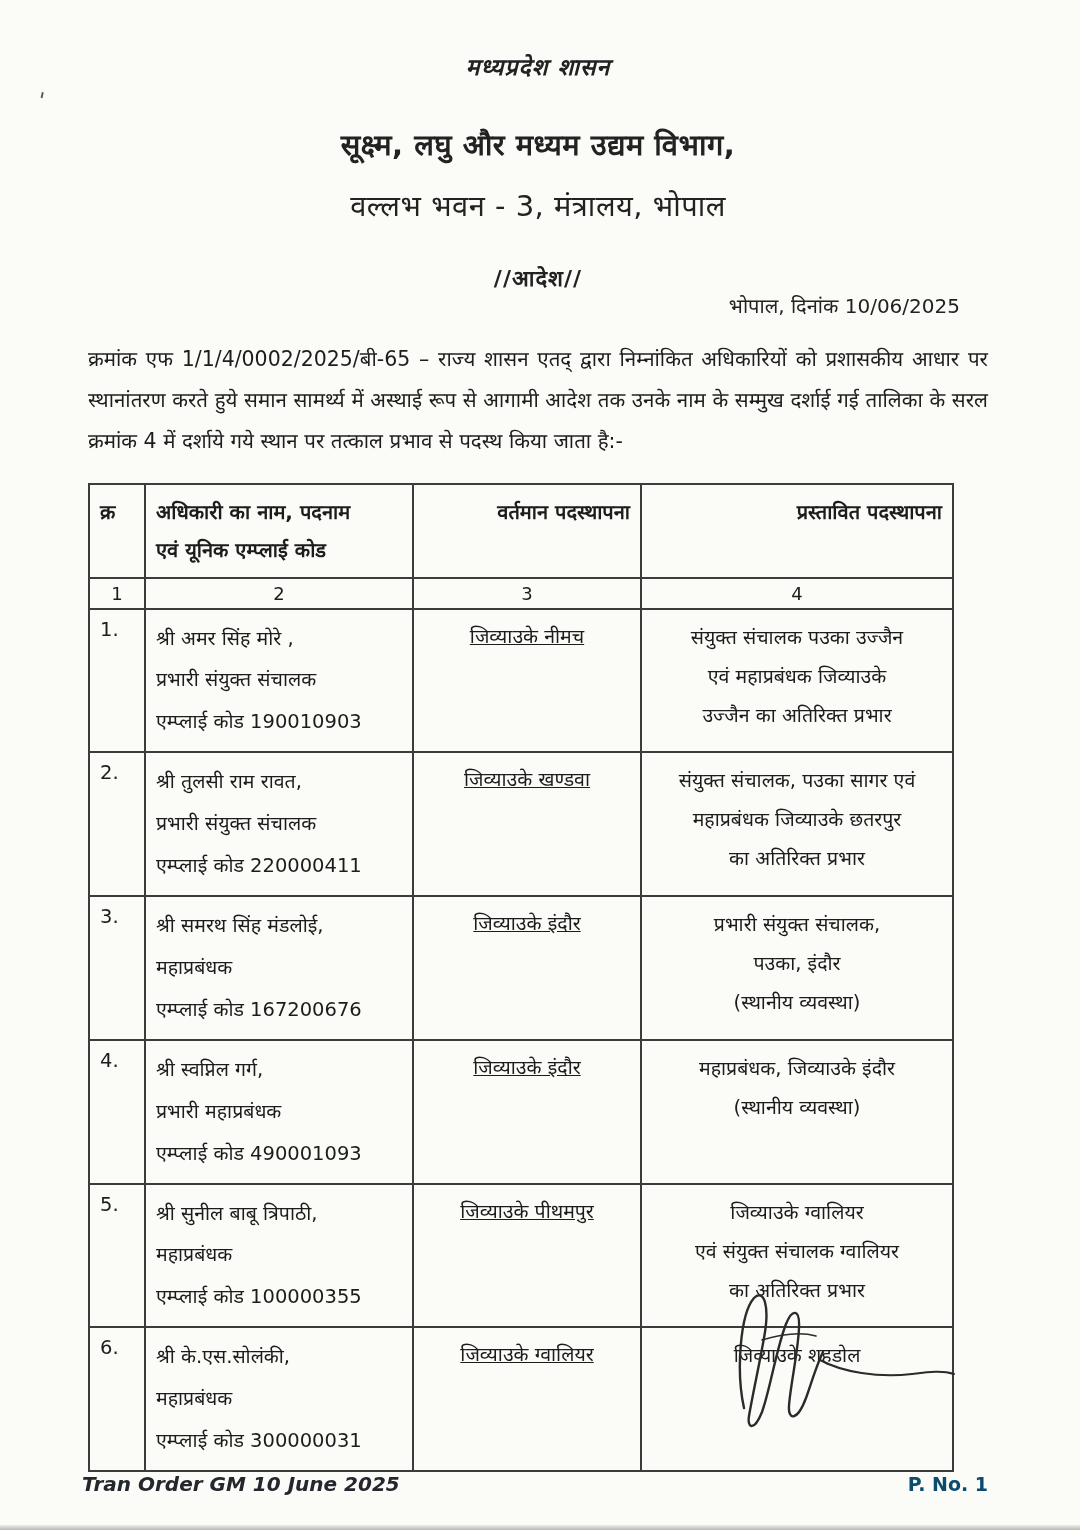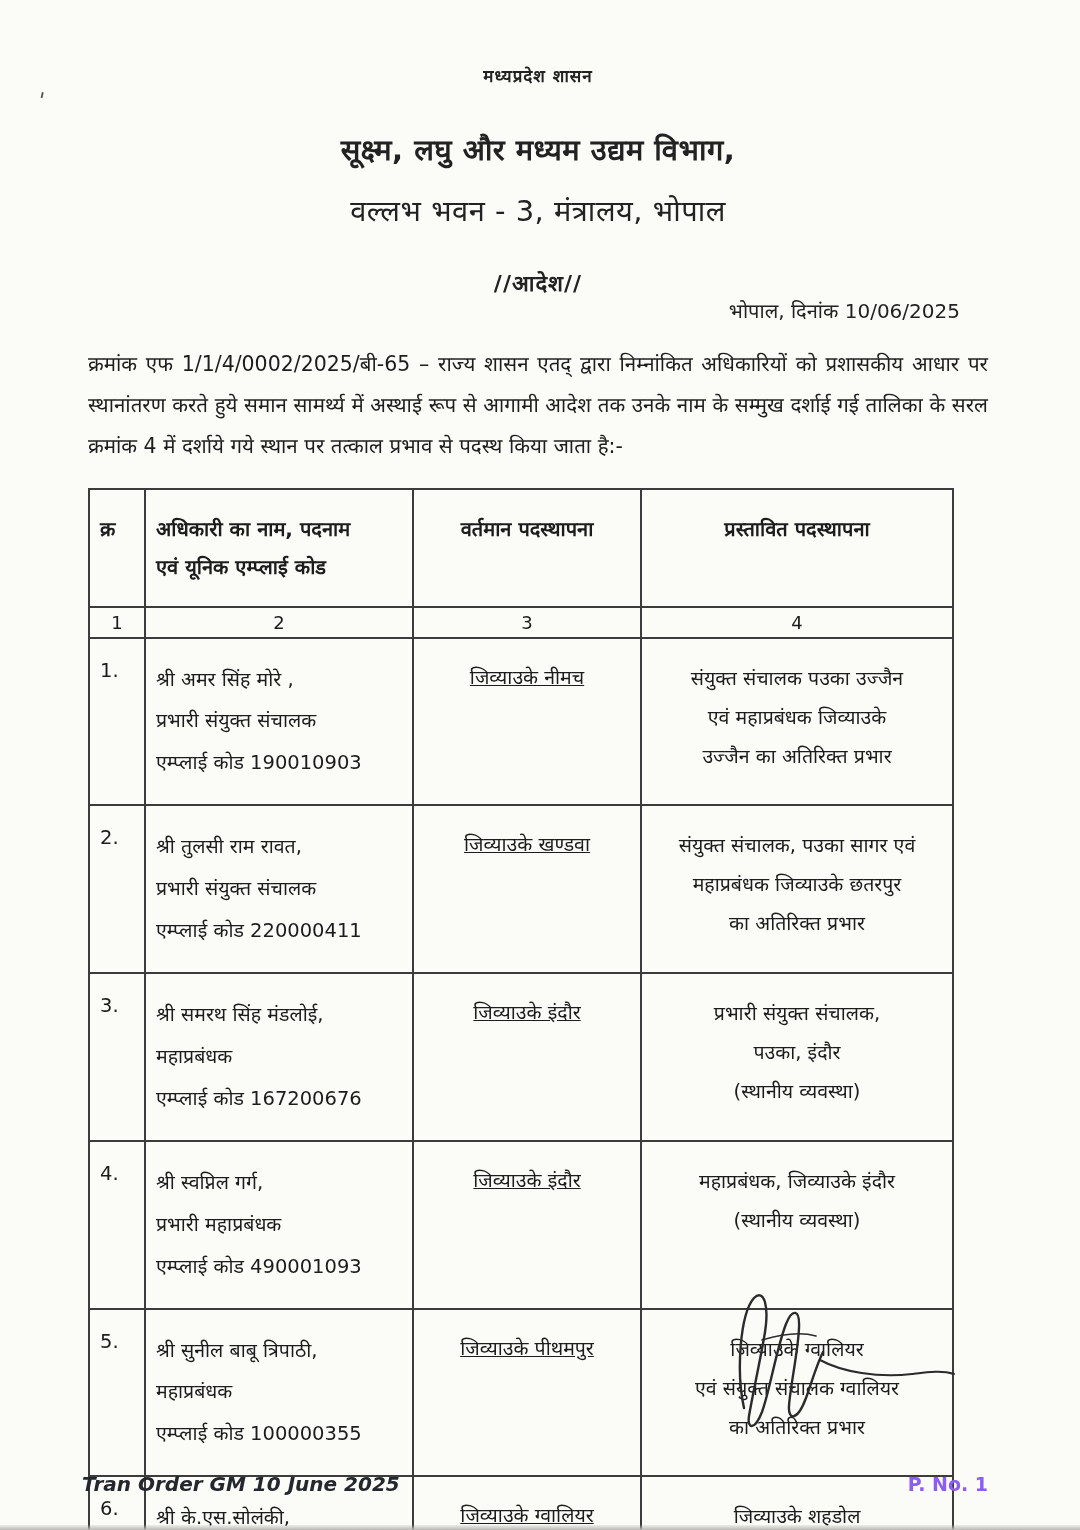--- a/index.html
+++ b/index.html
@@ -21,24 +21,25 @@
   }
   .stray-mark {
     position: absolute;
     left: 38px; top: 88px;
     font-size: 22px;
     color: #555;
     transform: rotate(12deg);
   }
   .title-block { text-align: center; }
   .title-line1 {
-    font-size: 17px;
+    font-size: 23px;
     font-weight: bold;
     letter-spacing: 1px;
-    margin-top: 22px;
+    margin-top: 8px;
+    font-style: italic;
   }
   .title-line2 {
     font-size: 29px;
     font-weight: bold;
     margin-top: 42px;
     letter-spacing: 0.5px;
   }
   .title-line3 {
     font-size: 29px;
     font-weight: normal;
@@ -65,28 +66,28 @@
     color: #1d1d1d;
   }
   .order-table {
     width: 864px;
     border-collapse: collapse;
     margin-top: 12px;
     table-layout: fixed;
   }
   .order-table th, .order-table td {
     border: 2px solid #3c3c3c;
-    padding: 20px 10px;
+    padding: 8px 10px;
     vertical-align: top;
     font-size: 19.5px;
     color: #1c1c1c;
   }
   .order-table th {
     font-weight: bold;
-    text-align: center;
+    text-align: right;
     font-size: 20px;
     line-height: 1.9;
   }
   .order-table th.col-sno { text-align: left; vertical-align: top; }
   .order-table th.col-name { text-align: left; }
   .multiline { white-space: pre-line; }
   .num-row td {
     text-align: center;
     padding: 4px 6px;
     font-size: 18px;
@@ -115,21 +116,21 @@
   }
   .footer-left {
     font-style: italic;
     font-size: 20px;
     font-weight: bold;
     color: #24282e;
   }
   .footer-right {
     font-size: 19px;
     font-weight: bold;
-    color: #8b5cf6;
+    color: #0c4a6e;
   }
   .scan-edge-bottom {
     position: absolute;
     left: 0; bottom: 0;
     width: 100%; height: 5px;
     background: linear-gradient(to bottom, rgba(160,160,158,0.15), #b9b8b4);
   }
 </style>
 </head>
 <body>

